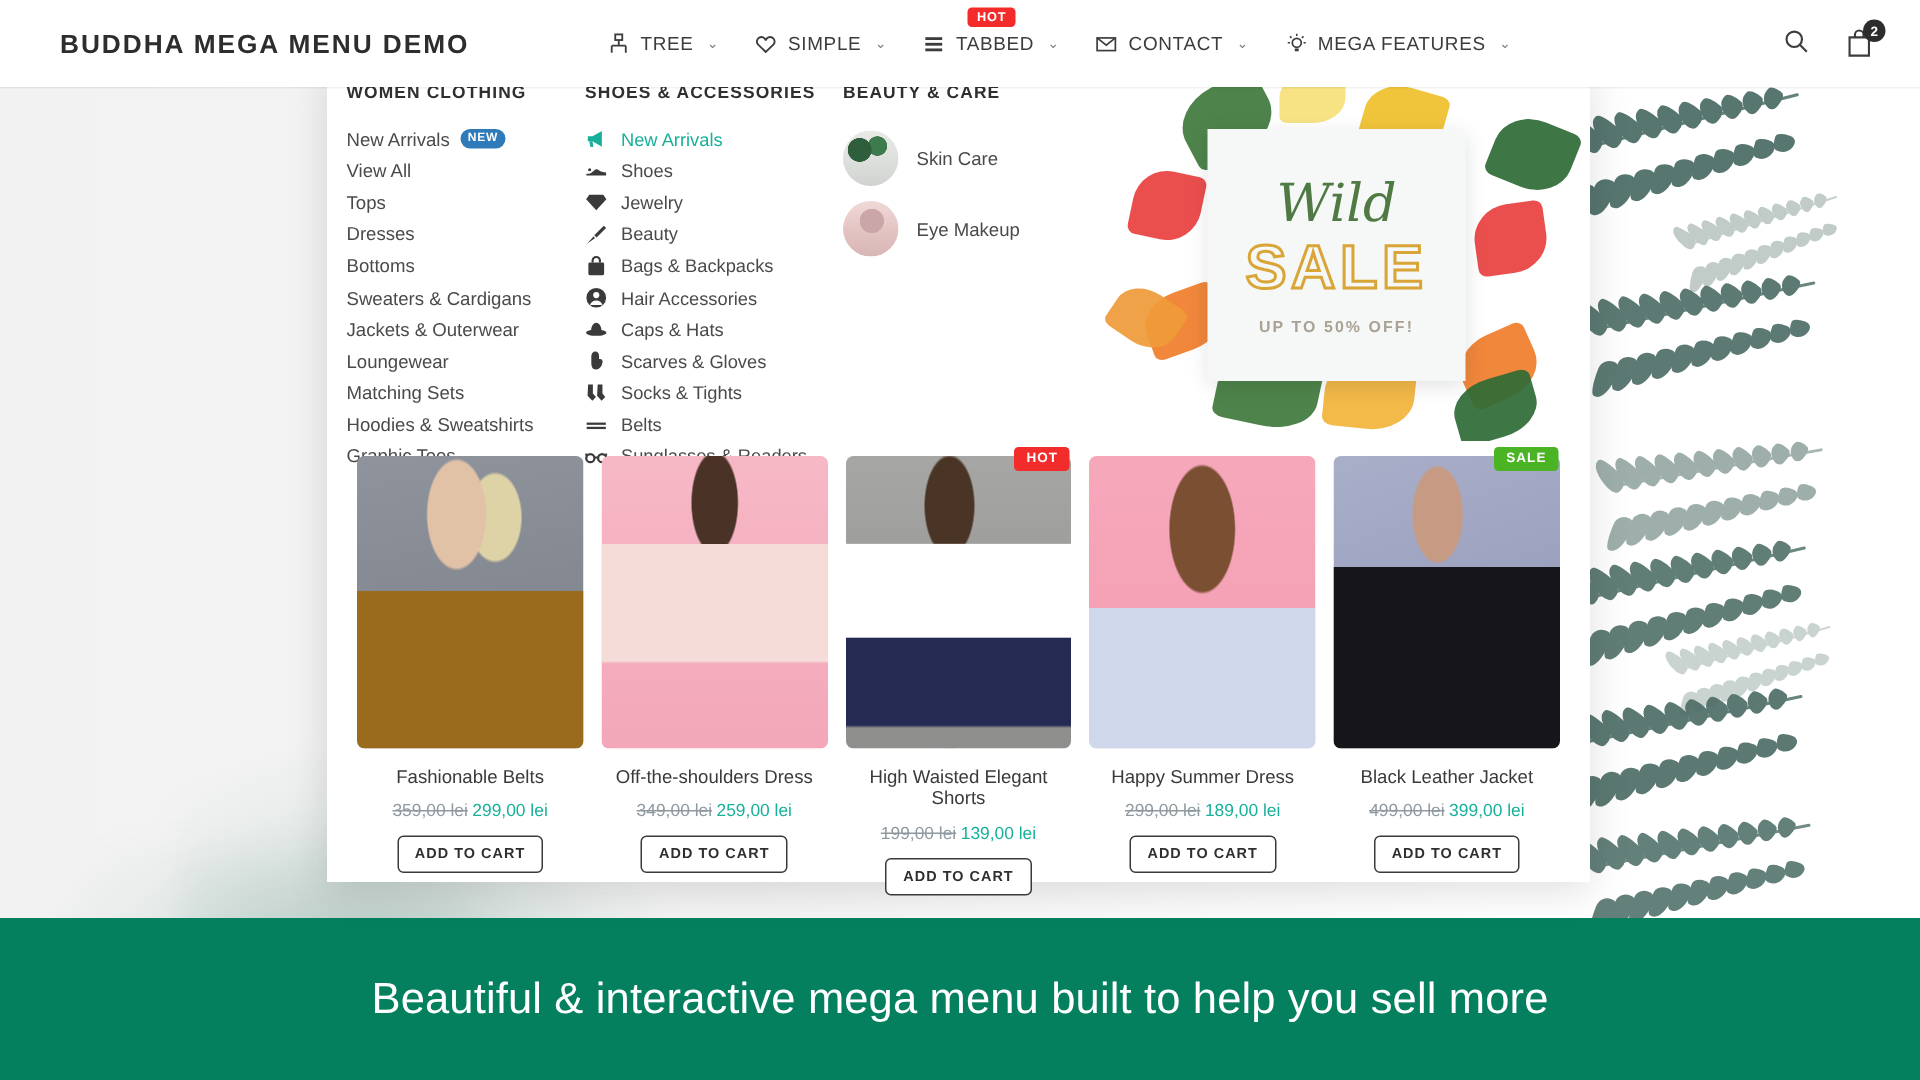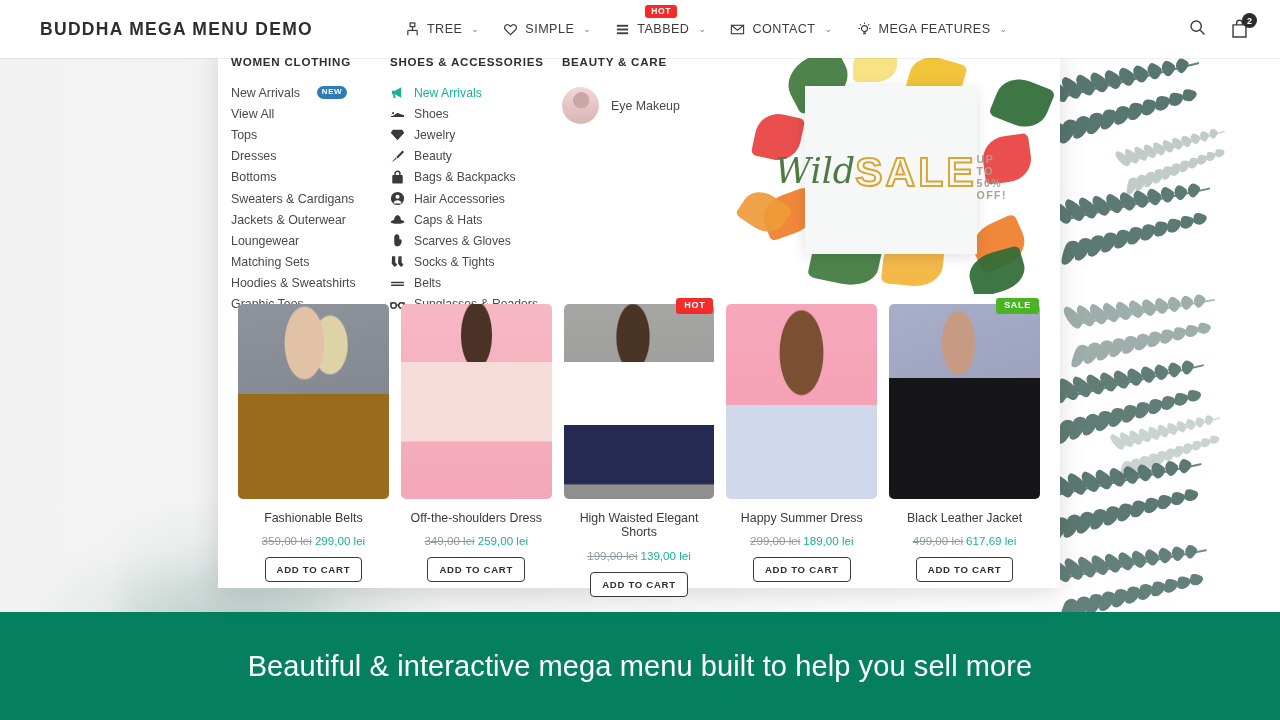--- a/index.html
+++ b/index.html
@@ -114,21 +114,21 @@
   #colShoes { width: 172px; padding-top: 11px; }
   #colBeauty { width: 171px; padding-top: 11px; }
   #colPromo { width: 327px; padding-top: 0; }
 
   .plainlink {
     display: flex; align-items: center;
     font-size: 12.4px; color: #4a4a4a; padding: 3.6px 0; cursor: pointer;
     white-space: nowrap;
   }
   .newpill {
-    margin-left: 17px; background: #2f7ab8; color: #fff;
+    margin-left: 7px; background: #2f7ab8; color: #fff;
     font-size: 8px; font-weight: 700; letter-spacing: .5px;
     padding: 2px 5px; border-radius: 9px; line-height: 1.1;
   }
   .iconlink {
     display: flex; align-items: center; gap: 9px;
     font-size: 12.2px; color: #4a4a4a; padding: 3.1px 0; cursor: pointer;
     white-space: nowrap;
   }
   .iconlink.active { color: #18b09a; }
   .iconlink .ic { width: 15px; height: 15px; flex: none; display: block; }
@@ -167,21 +167,21 @@
   #promo {
     width: 327px; height: 250px; position: relative; overflow: hidden;
     background: #ffffff;
   }
   .flower { position: absolute; border-radius: 50% 12% 50% 12%; }
   #promoCard {
     position: absolute; left: 72px; top: 42px;
     width: 172px; height: 168px;
     background: #f5f8f6;
     box-shadow: 0 3px 14px rgba(0,0,0,.12);
-    display: flex; flex-direction: row; align-items: center; justify-content: center;
+    display: flex; flex-direction: column; align-items: center; justify-content: center;
   }
   #promoWild {
     font-family: "DejaVu Serif", serif; font-style: italic;
     font-size: 35px; color: #4f7a43; line-height: 1;
     margin-top: 2px;
   }
   #promoSale {
     font-size: 41px; font-weight: 700; letter-spacing: 3px;
     line-height: 1; margin-top: 4px;
     color: transparent;
@@ -709,20 +709,24 @@
               <path d="M15.1 7.2V5.6" stroke="#3a3a3a" stroke-width="1.4"></path>
             </svg>
         </span>
         <span>Sunglasses &amp; Readers</span>
       </div>
     </div>
 
     <div class="col" id="colBeauty">
       <div class="colhead">BEAUTY &amp; CARE</div>
       <div class="thumblink">
+        <span class="thumb th-skin"></span>
+        <span>Skin Care</span>
+      </div>
+      <div class="thumblink">
         <span class="thumb th-eye"></span>
         <span>Eye Makeup</span>
       </div>
     </div>
 
     <div class="col" id="colPromo">
       <div id="promo">
         <div id="promoFlowers">
             <div class="flower" style="background: rgb(232, 64, 63); left: 22px; top: 70px; width: 46px; height: 46px; transform: rotate(12deg); opacity: 0.92;"></div>
             <div class="flower" style="background: rgb(239, 125, 42); left: 30px; top: 150px; width: 52px; height: 40px; transform: rotate(-20deg); opacity: 0.92;"></div>
@@ -793,21 +797,21 @@
       <button class="pbtn">ADD TO CART</button>
     </div>
 
     <div class="pcard">
       <div class="pimgwrap">
         <div class="pimg p5"></div>
         <span class="pbadge badge-sale">SALE</span>
       </div>
       <div class="ptitle">Black Leather Jacket</div>
       <div class="pprices">
-        <span class="pold">499,00 lei</span><span class="pnew">617,69 lei</span>
+        <span class="pold">499,00 lei</span><span class="pnew">399,00 lei</span>
       </div>
       <button class="pbtn">ADD TO CART</button>
     </div>
   </div>
 </div>
 
 <div id="banner">
   <div id="bannerText">Beautiful &amp; interactive mega menu built to help you sell more</div>
 </div>
 

